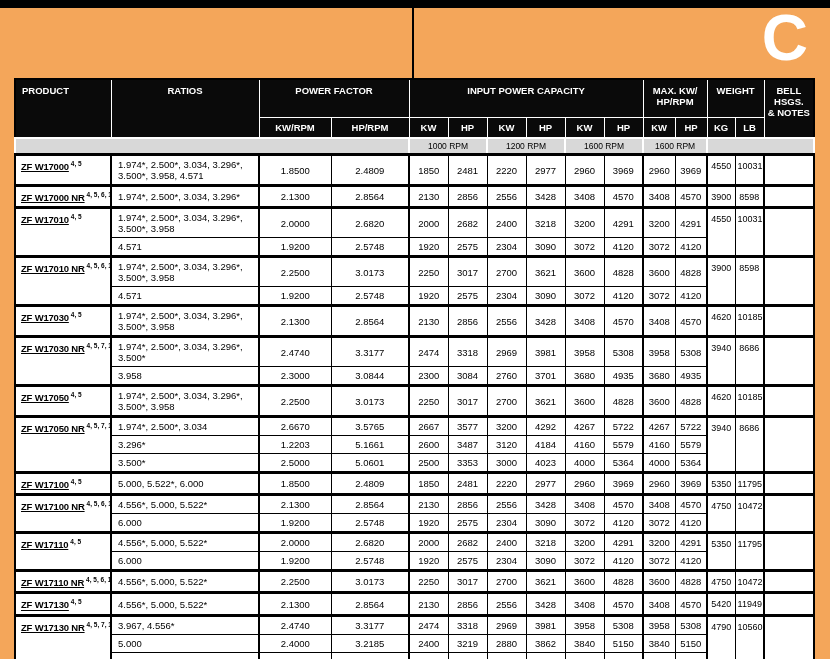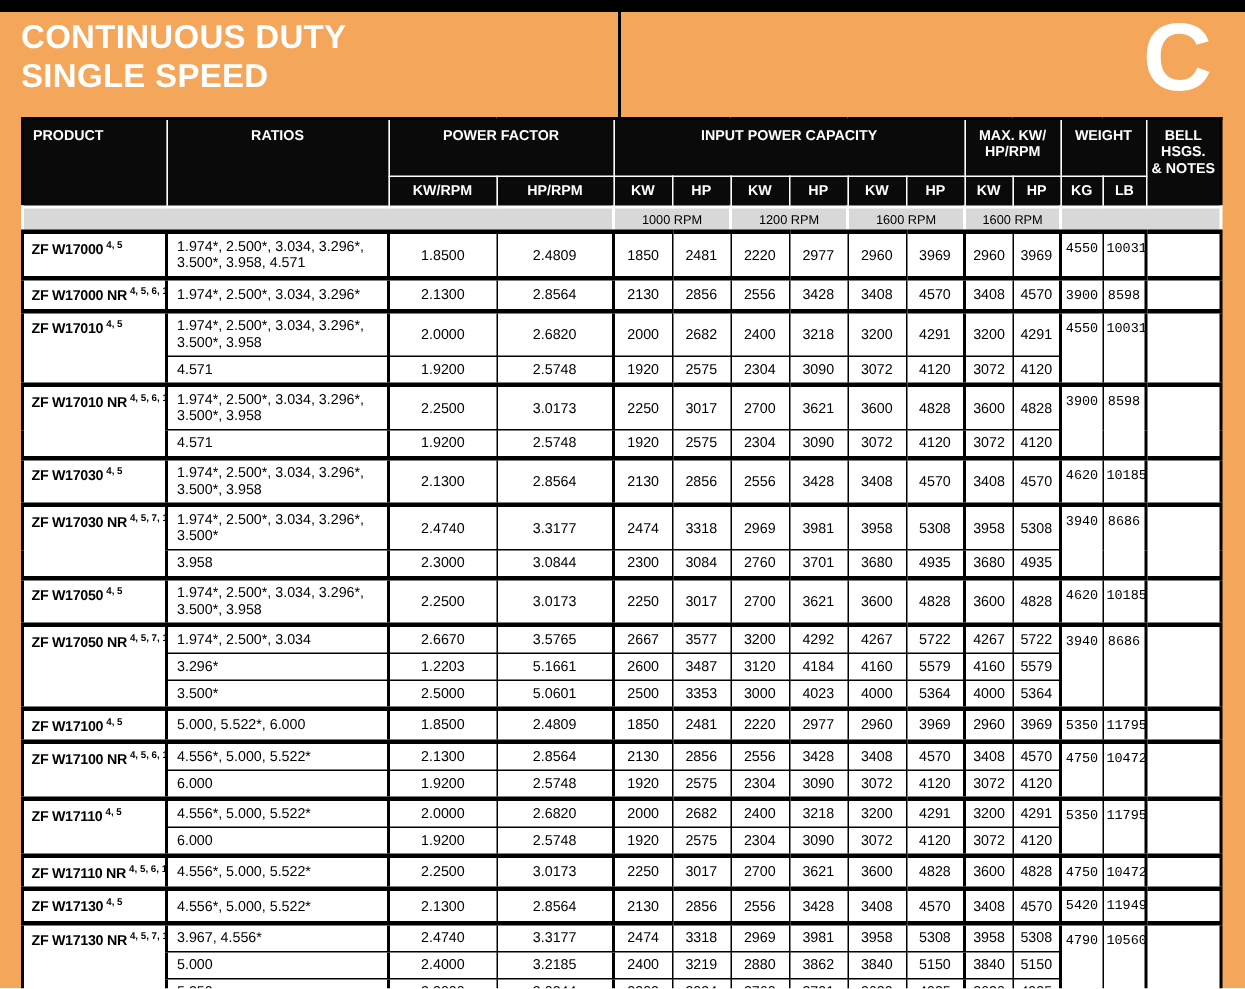--- a/index.html
+++ b/index.html
@@ -26,36 +26,34 @@
 
   .rpm-row td { background:#D8D8D8; border:2px solid #fff; height:14px; font-size:8.5px;
                 text-align:center; vertical-align:middle; color:#000; padding:0; font-weight:normal;margin-left:16px; }
 
   tbody td { border:1px solid #000; font-size:9.5px; padding:3px 2px; text-align:center;
              vertical-align:middle; background:#fff; color:#000; }
   tbody tr.gs td { border-top:3px solid #000; }
   td.c-ratios { text-align:left; padding-left:6px; white-space:pre-line; line-height:11px;margin-top:12px; }
   td.c-prod { text-align:left; padding-left:5px; vertical-align:top; padding-top:4px;
               white-space:nowrap; overflow:hidden; }
-  .pname  { font-weight:bold; font-size:9.5px; letter-spacing:-0.2px; }
+  .pname  { font-weight:bold; font-size:9.5px; letter-spacing:-0.2px;text-decoration:underline; }
   .pnotes { font-size:6.5px; font-weight:bold; margin-left:2px; vertical-align:super; }
-  td.wt { vertical-align:top; padding-top:5px; font-size:9px;font-family:Liberation Mono, monospace; }
+  td.wt { vertical-align:top; padding-top:5px; font-size:9px; }
   td.c-ratios, td.c-kwrpm, td.c-v0, td.c-v6, td.c-kg, td.c-bell { border-left-width:2px; }
 </style>
 </head>
 <body>
 
 <div class="page">
   <div class="top-strip"></div>
   <div class="band"></div>
   <div class="side-l"></div>
   <div class="side-r"></div>
   <div class="fold"></div>
-  <div class="title">CONTINUOUS DUTY
-SINGLE SPEED</div>
   <div class="letter">C</div>
 
   <div class="table-wrap">
     <table id="grid">
       <colgroup>
         <col style="width:96px">
           <col style="width:148px">
           <col style="width:72px">
           <col style="width:78px">
         <col style="width:39px">

